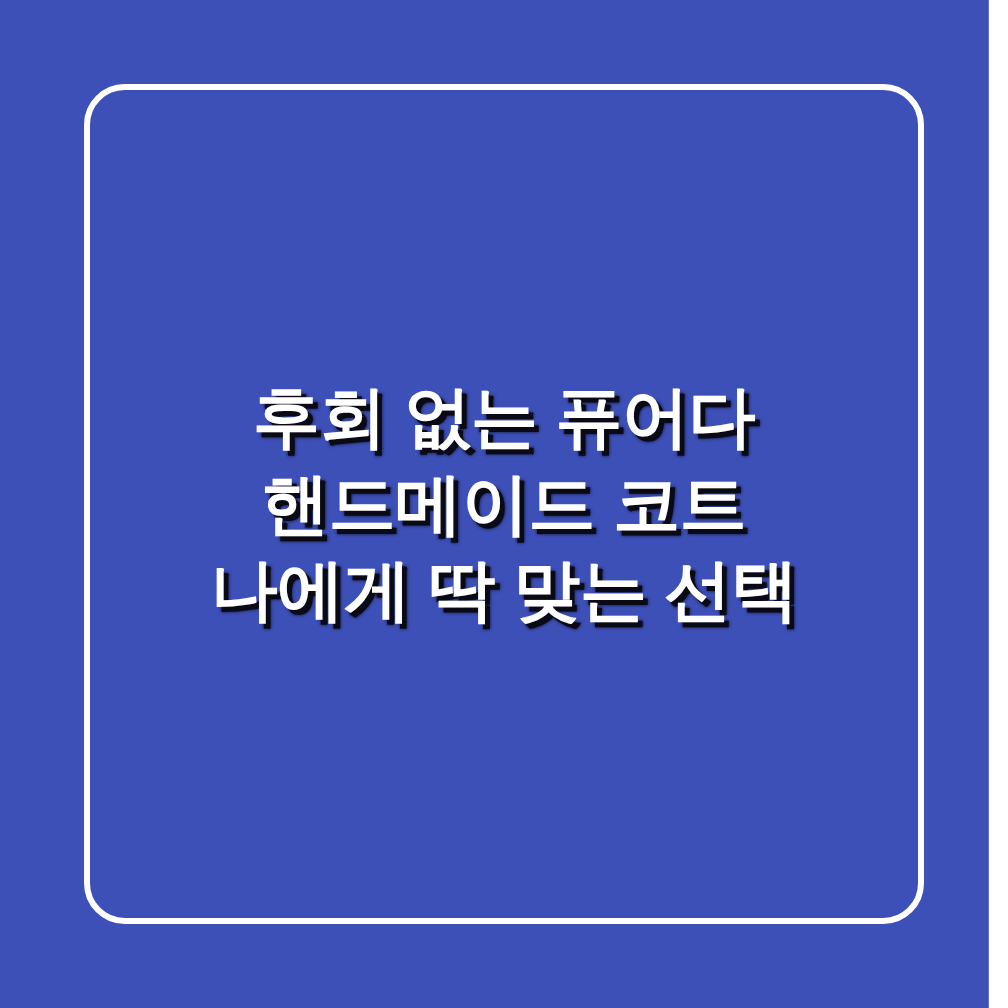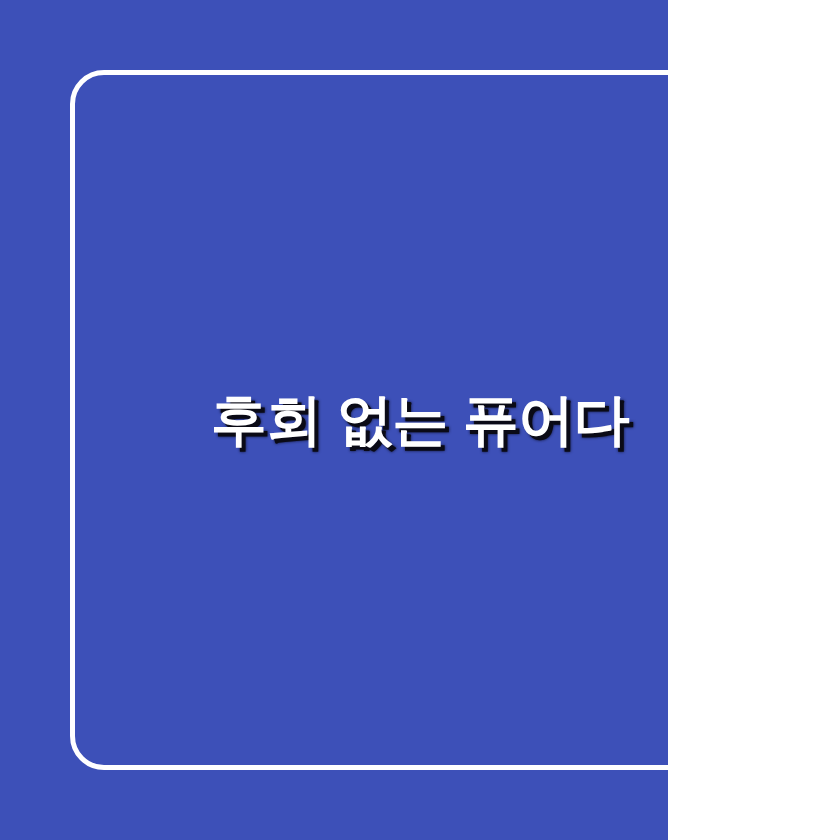--- a/index.html
+++ b/index.html
@@ -4,21 +4,21 @@
 <title>Blog Thumbnail Card</title>
 <style>
   html, body {
     margin: 0;
     padding: 0;
     background: #ffffff;
   }
 
   .canvas {
     position: relative;
-    width: 668px;
+    width: 824px;
     height: 840px;
     overflow: hidden;
     background: #3d50b8;
     font-family: "Liberation Sans", "DejaVu Sans", sans-serif;
     -webkit-font-smoothing: antialiased;
   }
 
   
   .frame {
     position: absolute;
@@ -62,15 +62,17 @@
 </style>
 </head>
 <body>
 
 <div class="canvas">
 
   <div class="frame"></div>
 
   <div class="headline">
     <span class="headline-line">후회 없는 퓨어다</span>
+    <span class="headline-line">핸드메이드 코트</span>
+    <span class="headline-line">나에게 딱 맞는 선택</span>
   </div>
 
 </div>
 
 </body></html>

